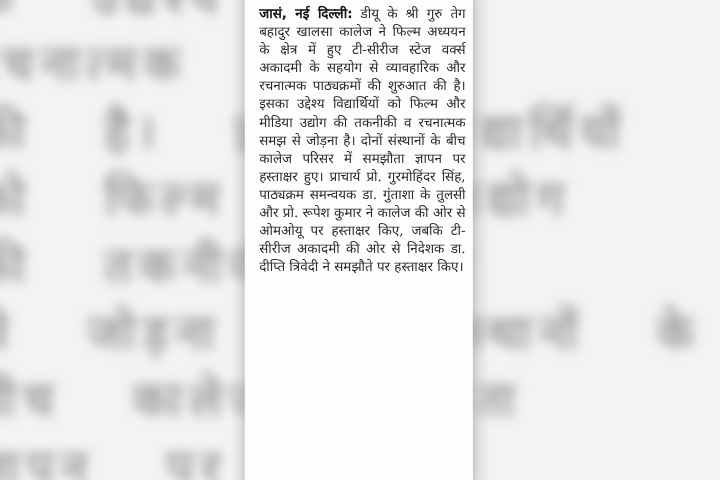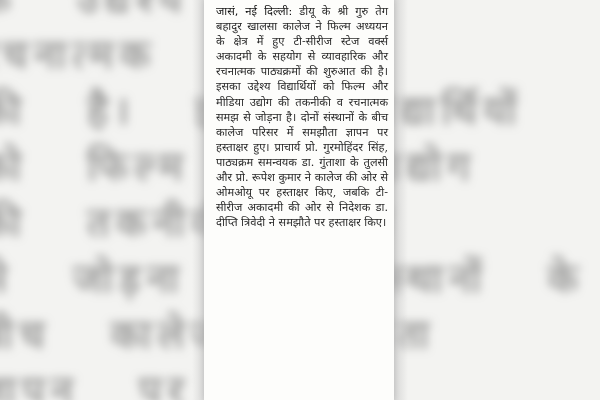--- a/index.html
+++ b/index.html
@@ -65,21 +65,21 @@
     .body-text {
       font-family: "DejaVu Serif", serif;
       font-size: 11.2px;
       line-height: 15.1px;
       text-align: justify;
       margin: 0;
       color: #2a2a2a;
     }
     .dateline {
       font-family: "DejaVu Sans", sans-serif;
-      font-weight: normal;
+      font-weight: bold;
       color: #111;
     }
     .edge-shade-left {
       position: absolute;
       left: 192px; top: 0;
       width: 12px; height: 400px;
       background: linear-gradient(to right, rgba(200,200,200,0), rgba(190,190,190,0.5));
     }
     .edge-shade-right {
       position: absolute;

